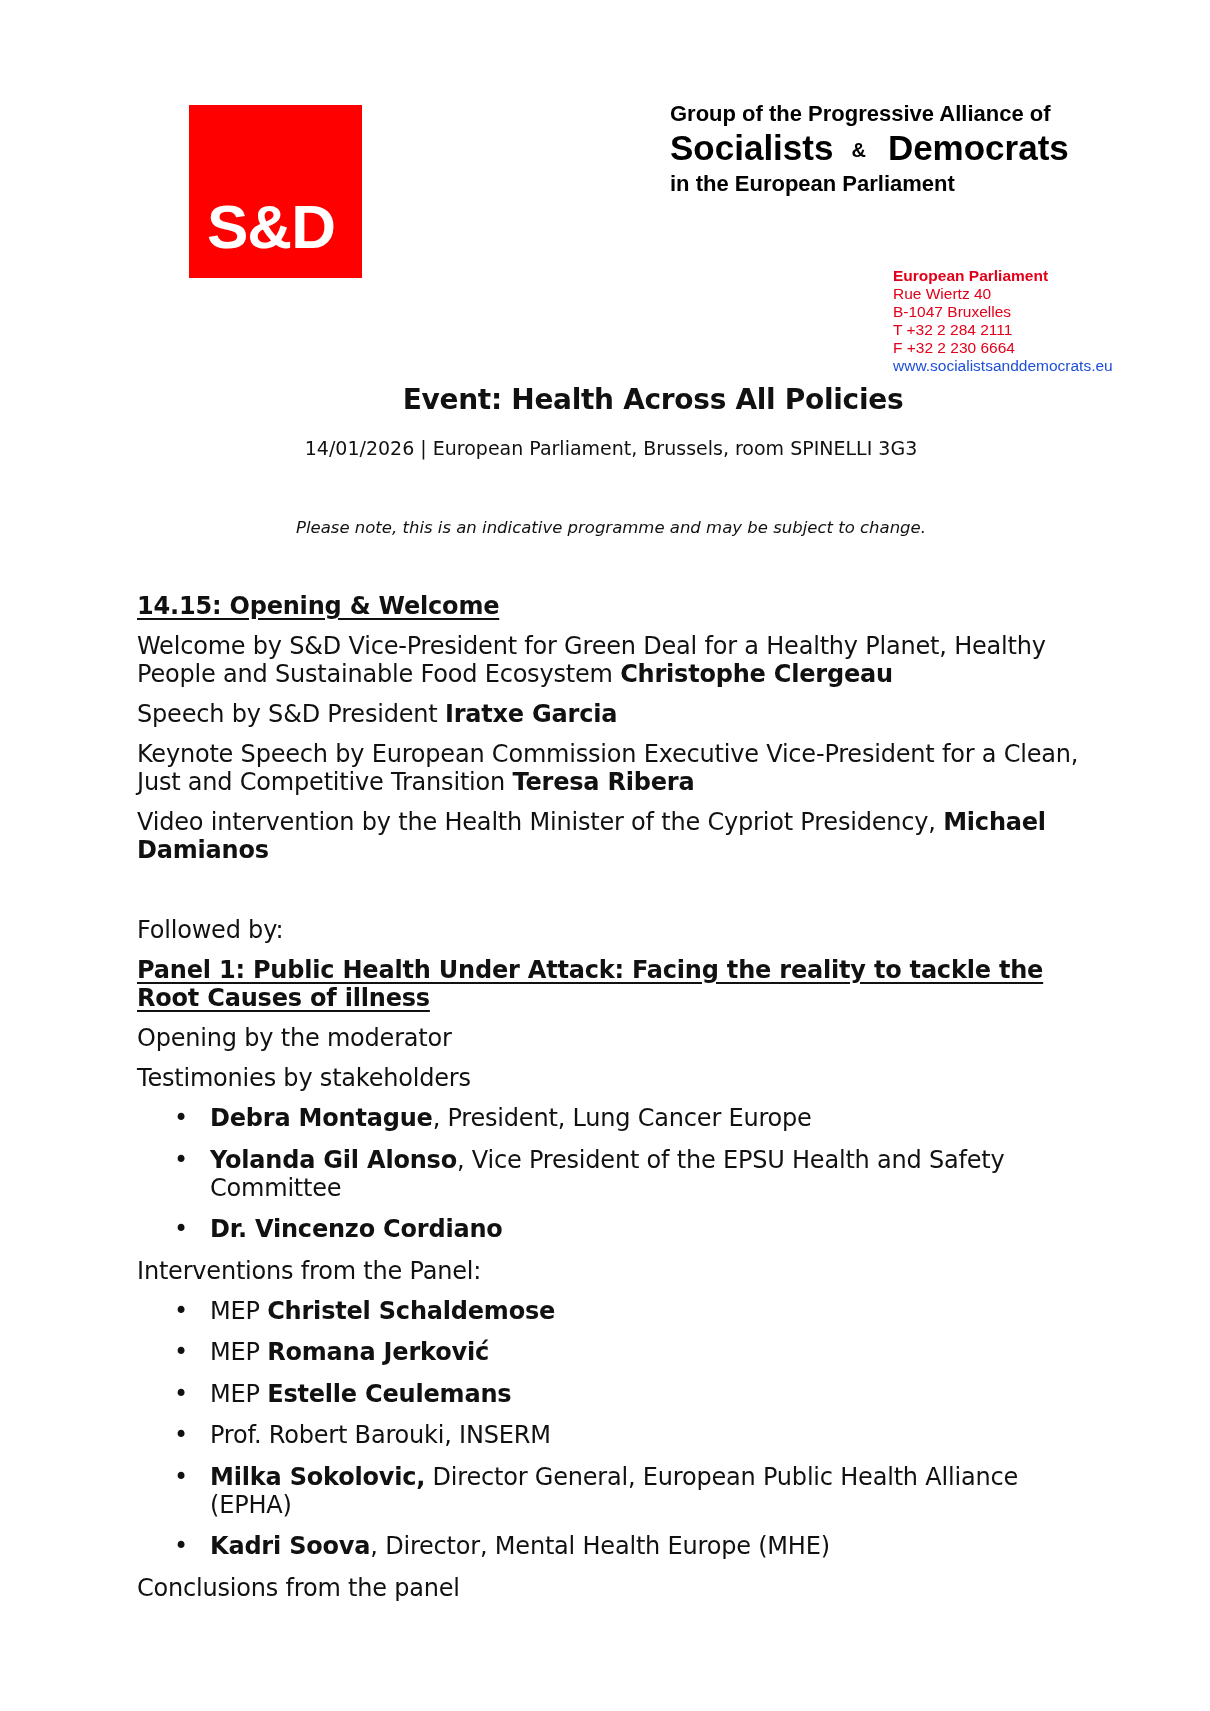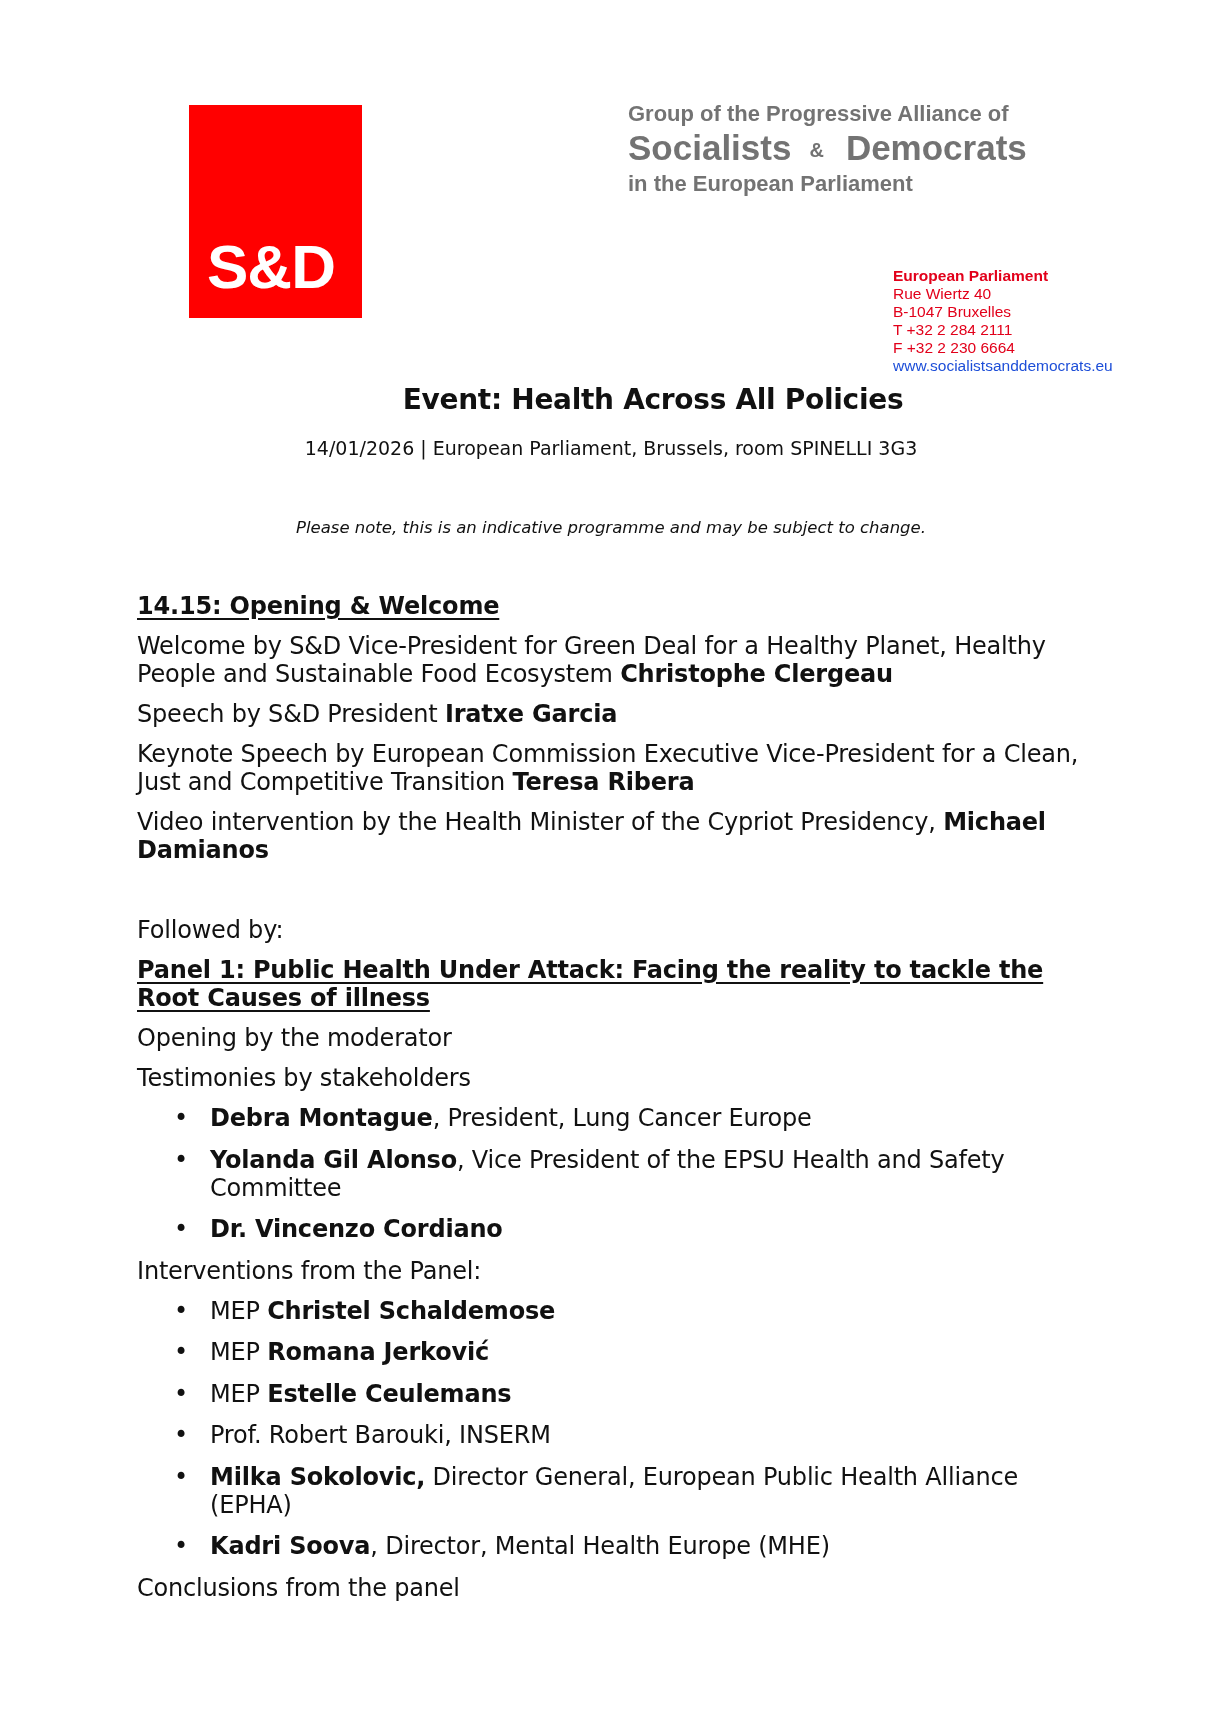--- a/index.html
+++ b/index.html
@@ -1,23 +1,23 @@
 <!DOCTYPE html>
 <html><head>
 <meta charset="utf-8">
 <style>
   html, body { margin: 0; padding: 0; background: #ffffff; }
   body { width: 1210px; height: 1711px; position: relative; overflow: hidden;
          font-family: "DejaVu Sans", sans-serif; color: #111; }
-  .logo { position: absolute; left: 189px; top: 105px; width: 173px; height: 213px;
+  .logo { position: absolute; left: 189px; top: 105px; width: 173px; height: 173px;
           background: #ff0000; }
   .logo span { position: absolute; left: 18px; bottom: 20px; color: #fff;
                font-family: "Liberation Sans", sans-serif; font-weight: bold;
                font-size: 62px; letter-spacing: -1px; line-height: 1; }
-  .org { position: absolute; left: 628px; top: 100px; color: #737373;
+  .org { position: absolute; left: 670px; top: 100px; color: #000000;
          font-family: "Liberation Sans", sans-serif; font-weight: bold; }
   .org .l1 { font-size: 22px; line-height: 28px; }
   .org .l2 { font-size: 35px; line-height: 40px; white-space: nowrap; text-align: right; }
   .org .l2 .amp { font-size: 20px; margin: 0 22px 0 18px; vertical-align: 3px; }
   .org .l3 { font-size: 22px; line-height: 28px; }
   .addr { position: absolute; left: 893px; top: 220px; color: #e2001a;
           font-family: "Liberation Sans", sans-serif; font-size: 15.5px; line-height: 18px; }
   .addr .b { font-weight: bold; }
   .addr .web { color: #1d4ed8; }
   .title { position: absolute; left: 0; width: 1210px; top: 383px; text-align: center;

